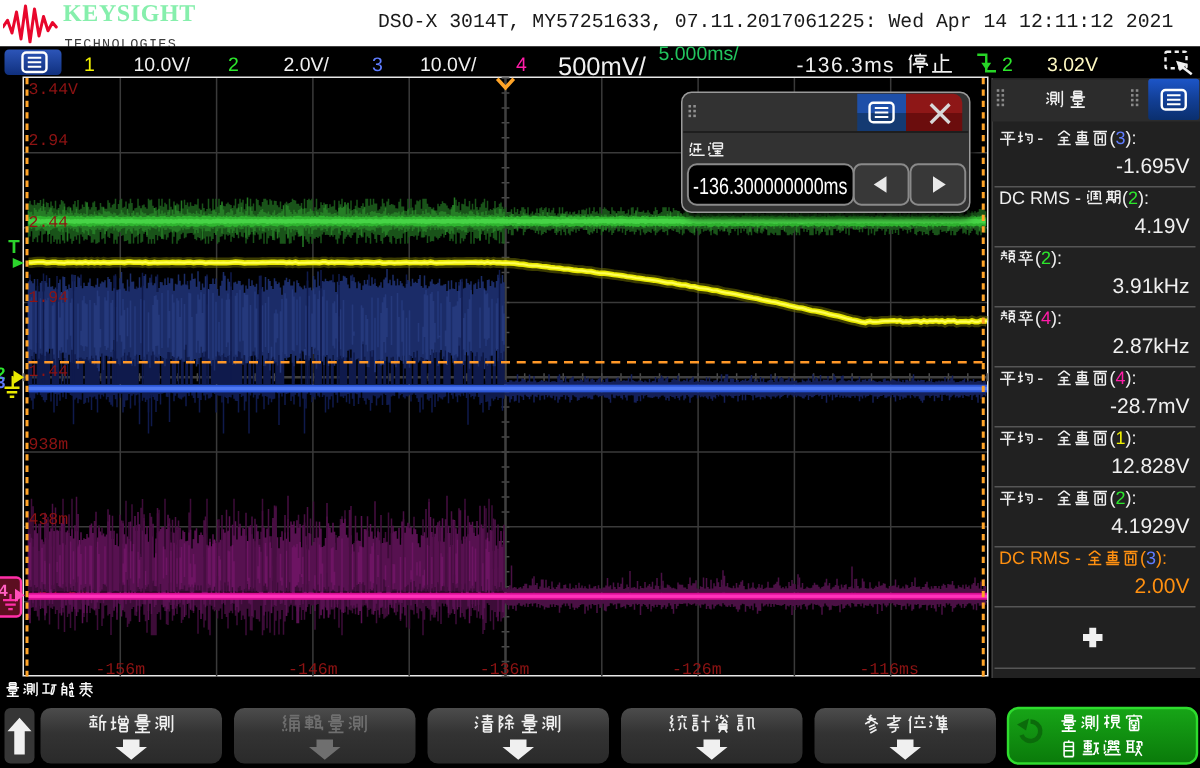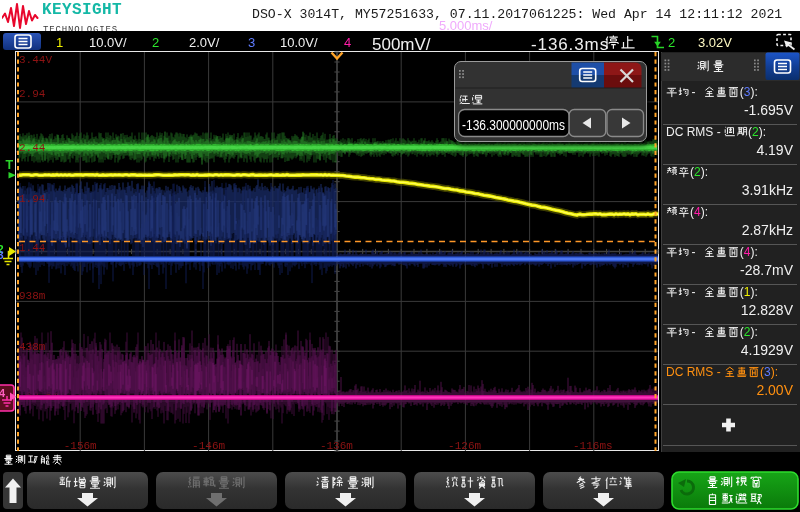--- a/index.html
+++ b/index.html
@@ -1,36 +1,36 @@
 <!DOCTYPE html>
 <html><head><meta charset="utf-8"><style>html,body{margin:0;padding:0;background:#000;width:800px;height:512px;overflow:hidden;font-family:"Liberation Sans",sans-serif;}.abs{position:absolute;}</style></head><body>
 <div style="position:relative;width:800px;height:512px;background:#000">
     <div class="abs" style="left:0;top:0;width:800px;height:31px;background:#fff"></div>
     <svg style="position:absolute;left:2px;top:2px;" width="40" height="27" viewBox="0 0 40 27">
       <polyline points="0,16 3,11.5 6,20 9,6 12,24 15,2 18,26 21,4 24,22 27,9 30,18.5 33,13 35.5,16" fill="none" stroke="#e8072c" stroke-width="2.0" stroke-linejoin="round" stroke-linecap="round"></polyline>
     </svg>
-    <div class="abs" style="left:42px;top:1px;font-family:Liberation Mono, monospace;font-weight:bold;font-size:16px;letter-spacing:0.4px;color:#14b8a6">KEYSIGHT</div>
+    <div class="abs" style="left:42px;top:1px;font-family:Liberation Serif, serif;font-weight:bold;font-size:16px;letter-spacing:0.4px;color:#86efac">KEYSIGHT</div>
     <div class="abs" style="left:43px;top:25px;font-family:Liberation Mono, monospace;font-size:9px;letter-spacing:0.85px;color:#3c3c3c">TECHNOLOGIES</div>
     <div class="abs" style="left:252px;top:7px;font-family:'Liberation Mono';font-size:13.2px;color:#1a1a1a;white-space:pre">DSO-X 3014T, MY57251633, 07.11.2017061225: Wed Apr 14 12:11:12 2021</div>
     <div class="abs" style="left:0;top:31px;width:800px;height:21px;background:#000"></div>
     <div class="abs" style="left:3px;top:32.5px;width:38px;height:17px;background:linear-gradient(#2c55b8,#10307e);border-radius:3px;"></div>
     <svg style="position:absolute;left:3px;top:32.5px;" width="38" height="17" viewBox="0 0 38 17">
       <rect x="12" y="2.0" width="16" height="13" rx="2.5" fill="none" stroke="#fff" stroke-width="1.6"></rect>
       <path d="M15.5 5.5H24.5M15.5 8.5H24.5M15.5 11.5H24.5" stroke="#fff" stroke-width="1.3"></path>
     </svg>
     <div class="abs" style="left:56px;top:34.5px;font-size:13px;color:#f0f000">1</div>
     <div class="abs" style="left:89px;top:34.5px;font-size:13px;color:#f0f0f0">10.0V/</div>
     <div class="abs" style="left:152px;top:34.5px;font-size:13px;color:#2ce62c">2</div>
     <div class="abs" style="left:189px;top:34.5px;font-size:13px;color:#f0f0f0">2.0V/</div>
     <div class="abs" style="left:248px;top:34.5px;font-size:13px;color:#5f7cff">3</div>
     <div class="abs" style="left:280px;top:34.5px;font-size:13px;color:#f0f0f0">10.0V/</div>
     <div class="abs" style="left:344px;top:34.5px;font-size:13px;color:#ff1ca8">4</div>
     <div class="abs" style="left:372px;top:34.5px;font-size:17px;color:#f0f0f0">500mV/</div>
-    <div class="abs" style="left:439px;top:18px;font-size:13px;color:#f0abfc">5.000ms/</div>
-    <div class="abs" style="left:531px;top:34.5px;font-size:17px;color:#f0f0f0;letter-spacing:0.9px">-136.3ms</div>
+    <div class="abs" style="left:439px;top:28px;font-size:13px;color:#22c55e">5.000ms/</div>
+    <div class="abs" style="left:531px;top:34.5px;font-size:14px;color:#f0f0f0;letter-spacing:0.9px">-136.3ms</div>
     <svg style="position:absolute;left:604px;top:34px;" width="36" height="17" viewBox="0 0 36 17">
       <path d="M3.9 2.5L2.1 6.1M3.0 4.9L3.0 14.8M5.4 3.1L13.8 3.1M9.4 1.6L9.4 3.1M6.6 4.9L12.3 4.9M6.6 4.9L6.6 7.0M12.3 4.9L12.3 7.0M6.6 7.0L12.3 7.0M5.1 8.5L14.1 8.5M14.1 8.5L14.1 10.0M5.1 8.5L5.1 9.7M7.2 10.6L11.7 10.6M9.4 10.6L9.4 14.8" stroke="#f0f0f0" stroke-width="1.20" fill="none" stroke-linecap="butt"></path>
       <path d="M23.7 1.9L23.7 13.9M23.7 6.1L28.8 6.1M19.5 7.9L19.5 13.9M17.4 13.9L30.6 13.9" stroke="#f0f0f0" stroke-width="1.20" fill="none" stroke-linecap="butt"></path>
     </svg>
     <svg style="position:absolute;left:650px;top:34px;" width="16" height="17" viewBox="0 0 16 17">
       <path d="M1.5 2.5H7.5V13.5H14" fill="none" stroke="#27d427" stroke-width="1.6"></path>
       <polygon points="4.2,7.8 10.8,7.8 7.5,12.6" fill="#27d427"></polygon>
     </svg>
     <div class="abs" style="left:668px;top:34.5px;font-size:13px;color:#2ce62c">2</div>
     <div class="abs" style="left:698px;top:34.5px;font-size:13px;color:#fef9c3">3.02V</div>

